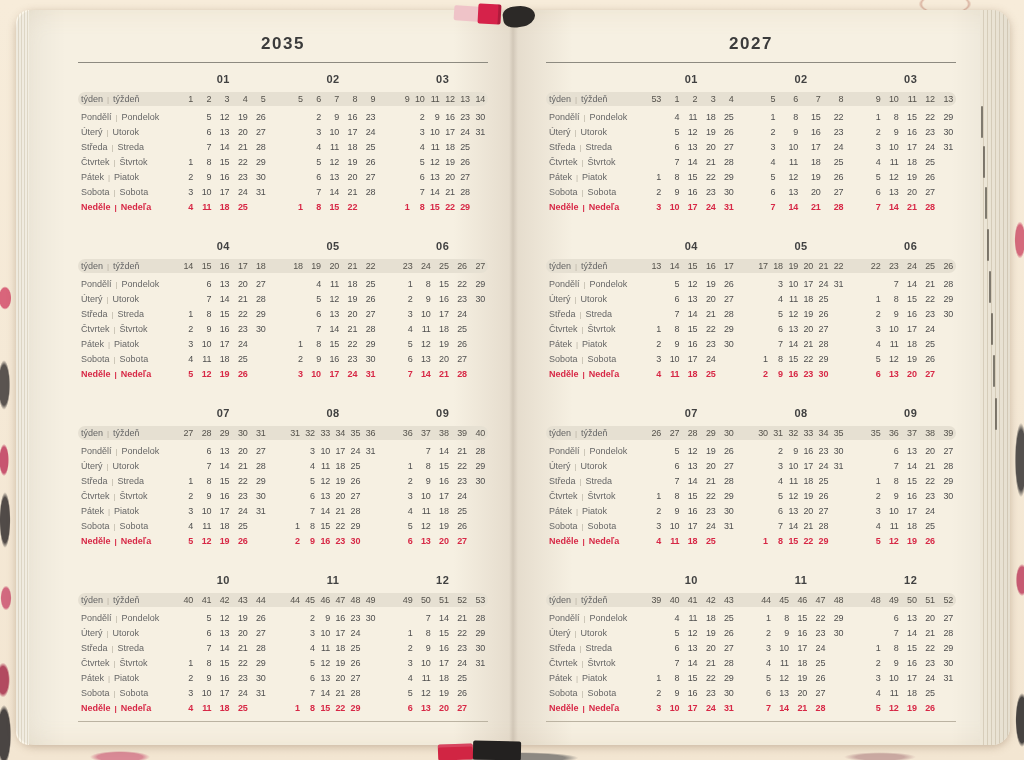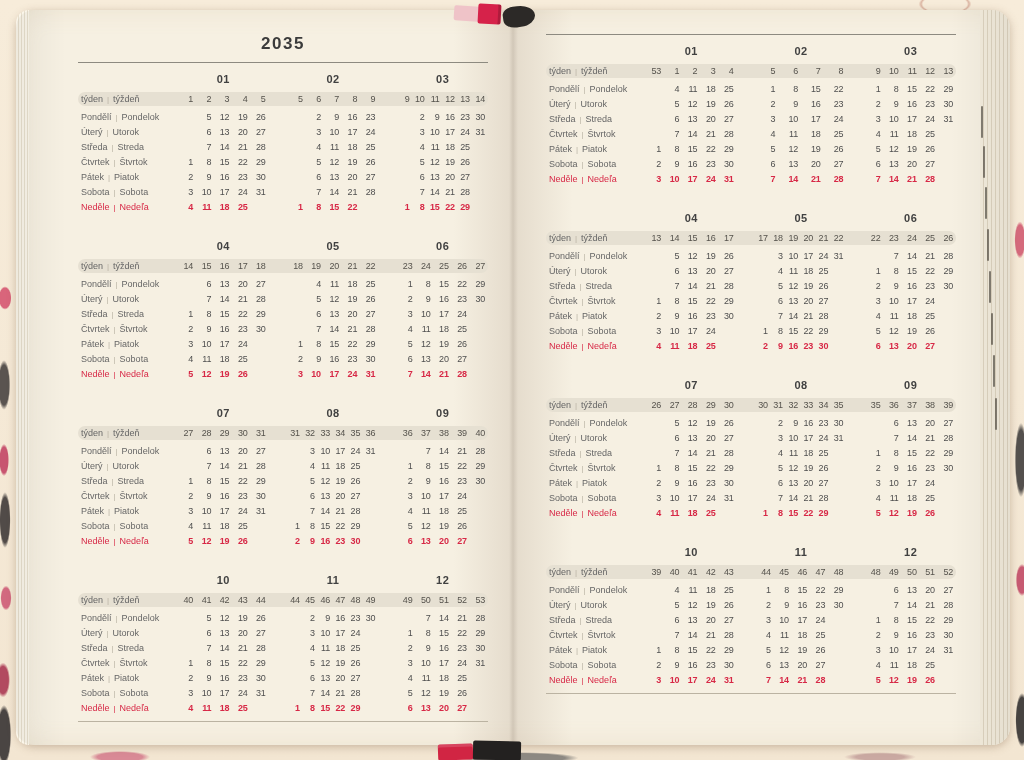--- a/index.html
+++ b/index.html
@@ -81,21 +81,21 @@
   .band:first-of-type .mh-row{margin-top:8px;}
   .week-row{height:14px;margin:5px 0 3px;background:#e6e0d2;border-radius:7px;}
   .row-label{width:97px;padding-left:3px;font-size:9px;color:#666;white-space:nowrap;overflow:hidden;flex:none;}
   .lsep{color:#b9b3a4;margin:0 4px;font-size:8px;}
   .months{flex:1;display:flex;gap:19px;}
   .mcell{flex:1;display:grid;}
   .mh{flex:1;text-align:center;font-weight:bold;font-size:11px;color:#414141;letter-spacing:.5px;}
   .num{font-size:9px;color:#4f4f4f;text-align:right;padding-right:3px;letter-spacing:-.2px;}
   .wnum{color:#55524c;}
   .sunday .row-label,.sunday .lsep{color:#d72846;}
-  .sunday .row-label{font-weight:normal;}
+  .sunday .row-label{font-weight:bold;}
   .sunday .num{color:#d72846;font-weight:bold;}
 </style>
 </head>
 <body>
 
 <div class="cover"></div>
 
 <div class="pages">
   <div class="page-edge-left"></div>
   <div class="page-stack-right"></div>
@@ -1009,20 +1009,21 @@
               <span class="num "></span>
             </div>
           </div>
         </div>
       </div>
       <div class="band-rule"></div>
     </div>
 </div>
 
 <div class="page-content page-right">
+  <div class="year-title">2027</div>
   <div class="title-rule"></div>
   <div id="cal-right">
       <div class="band">
         <div class="row mh-row">
           <div class="row-label"></div>
           <div class="months">
             <div class="mh">01</div>
             <div class="mh">02</div>
             <div class="mh">03</div>
           </div>

